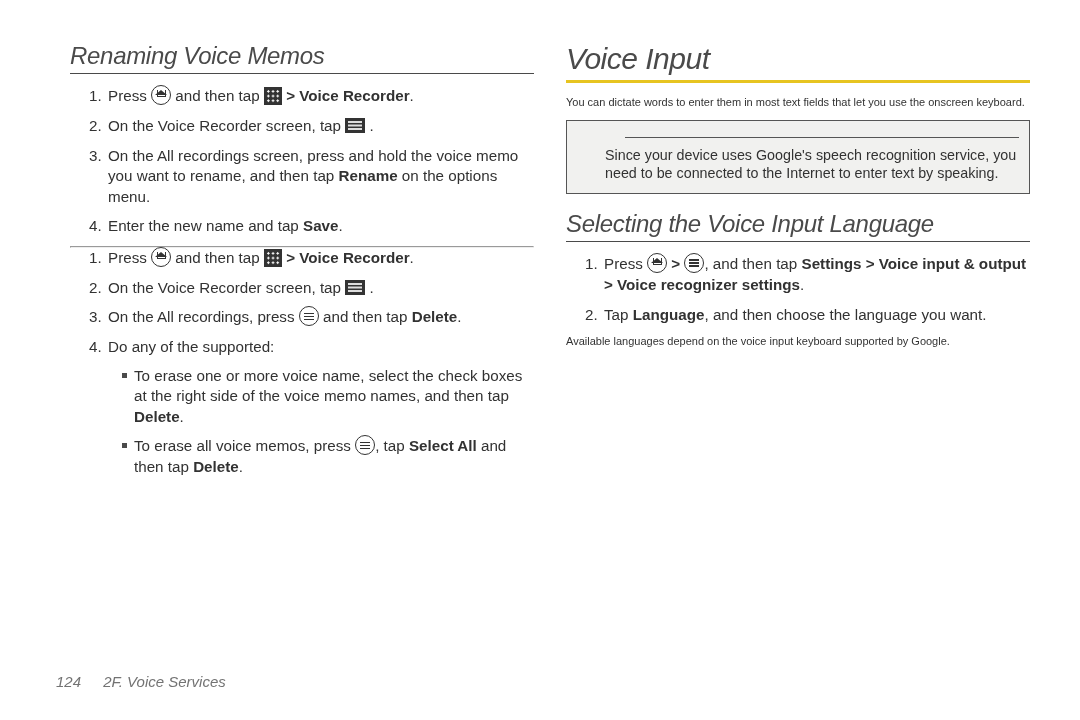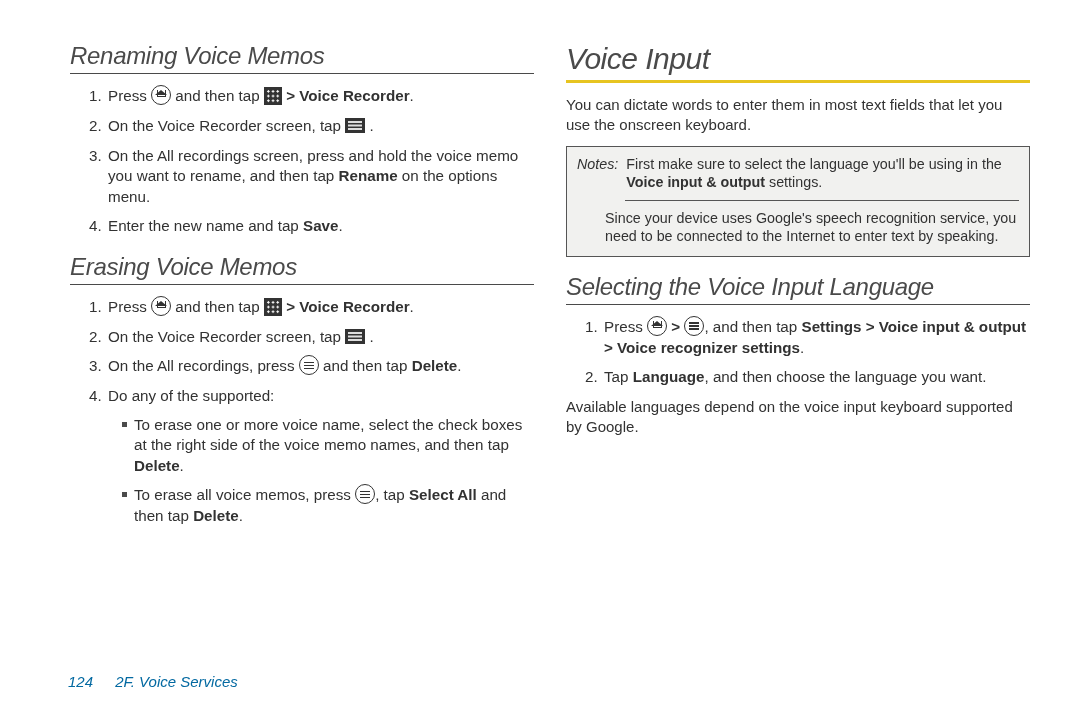--- a/index.html
+++ b/index.html
@@ -71,21 +71,21 @@
   .sub-bullets li::before {
     content: "";
     position: absolute;
     left: 0;
     top: 7px;
     width: 5px;
     height: 5px;
     background: #4a4a4a;
   }
   p.body {
-    font-size: 15px;
+    font-size: 11px;
     line-height: 1.35;
     margin-bottom: 10px;
   }
   .b { font-weight: 700; }
   .gt { font-weight: 700; }
   .notes-box {
     border: 1px solid #555;
     background: #f1f1ef;
     padding: 8px 10px 10px 10px;
     margin: 6px 0 16px 0;
@@ -96,24 +96,24 @@
   .notes-label { font-style: italic; font-weight: 400; white-space: nowrap; }
   .notes-hr {
     border: none;
     border-top: 1px solid #555;
     margin: 8px 0 8px 48px;
   }
   .notes-body2 { margin-left: 28px; }
   .footer {
     position: absolute;
     bottom: 30px;
-    left: 68px;
+    left: 56px;
     font-style: italic;
     font-size: 15px;
-    color: #0369a1;
+    color: #737373;
   }
   .footer .pg { font-weight: 400; margin-right: 18px; }
 
   
   .icn {
     display: inline-block;
     vertical-align: middle;
     position: relative;
     top: -1px;
   }
@@ -225,21 +225,20 @@
         <span>.</span>
       </li>
       <li>
         <span>On the All recordings screen, press and hold the voice memo you want to rename, and then tap </span><span class="b">Rename</span><span> on the options menu.</span>
       </li>
       <li>
         <span>Enter the new name and tap </span><span class="b">Save</span><span>.</span>
       </li>
     </ol>
 
-    <div class="h-sub mt16">Erasing Voice Memos</div>
     <hr class="rule-thin">
 
     <ol>
       <li>
         <span>Press </span>
         <span class="icn icn-home"></span>
         <span> and then tap </span>
         <span class="icn icn-apps"></span>
         <span class="gt"> &gt; </span><span class="b">Voice Recorder</span><span>.</span>
       </li>
@@ -270,26 +269,20 @@
 
   <div class="col">
 
     <div class="h-main">Voice Input</div>
     <hr class="rule-yellow">
 
     <p class="body">You can dictate words to enter them in most text fields that let you use the onscreen keyboard.</p>
 
 
     <div class="notes-box">
-      <div class="notes-row">
-        <span class="notes-label">Notes:</span>
-        <span>
-          <span>First make sure to select the language you'll be using in the </span><span class="b">Voice input &amp; output</span><span> settings.</span>
-        </span>
-      </div>
       <hr class="notes-hr">
       <div class="notes-body2">Since your device uses Google's speech recognition service, you need to be connected to the Internet to enter text by speaking.</div>
     </div>
 
     <div class="h-sub">Selecting the Voice Input Language</div>
     <hr class="rule-thin">
 
     <ol>
       <li>
         <span>Press </span>

